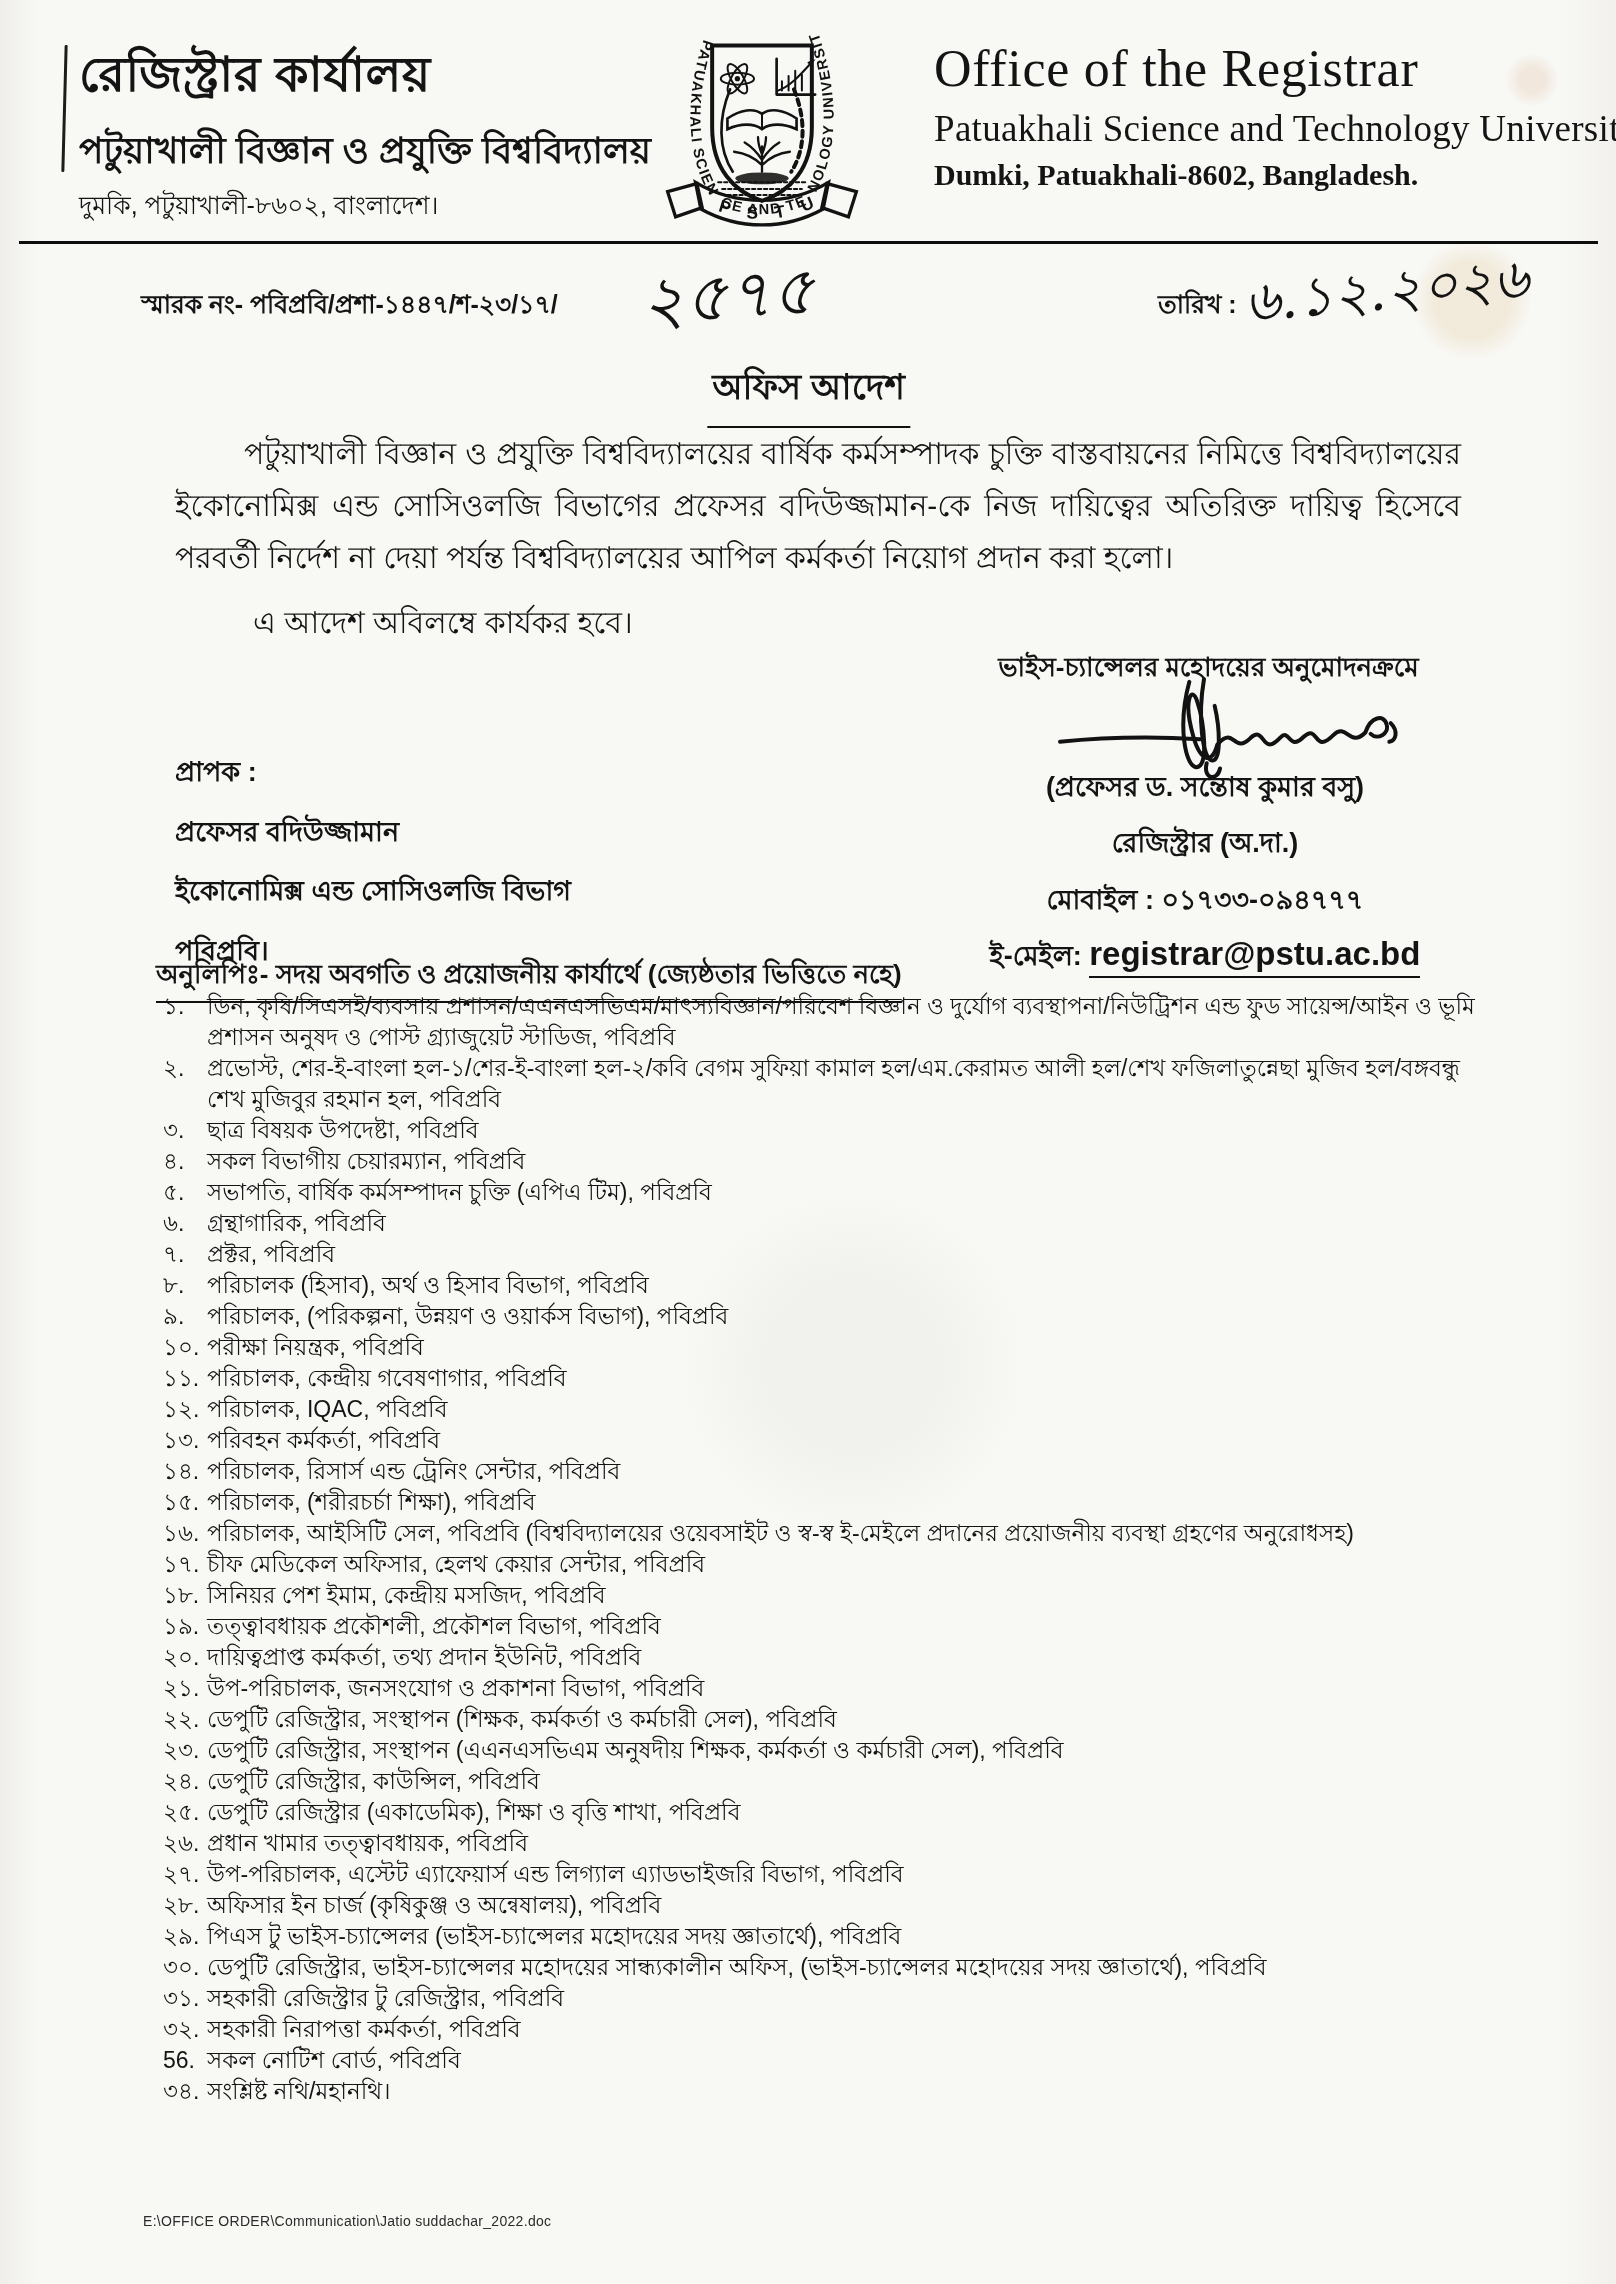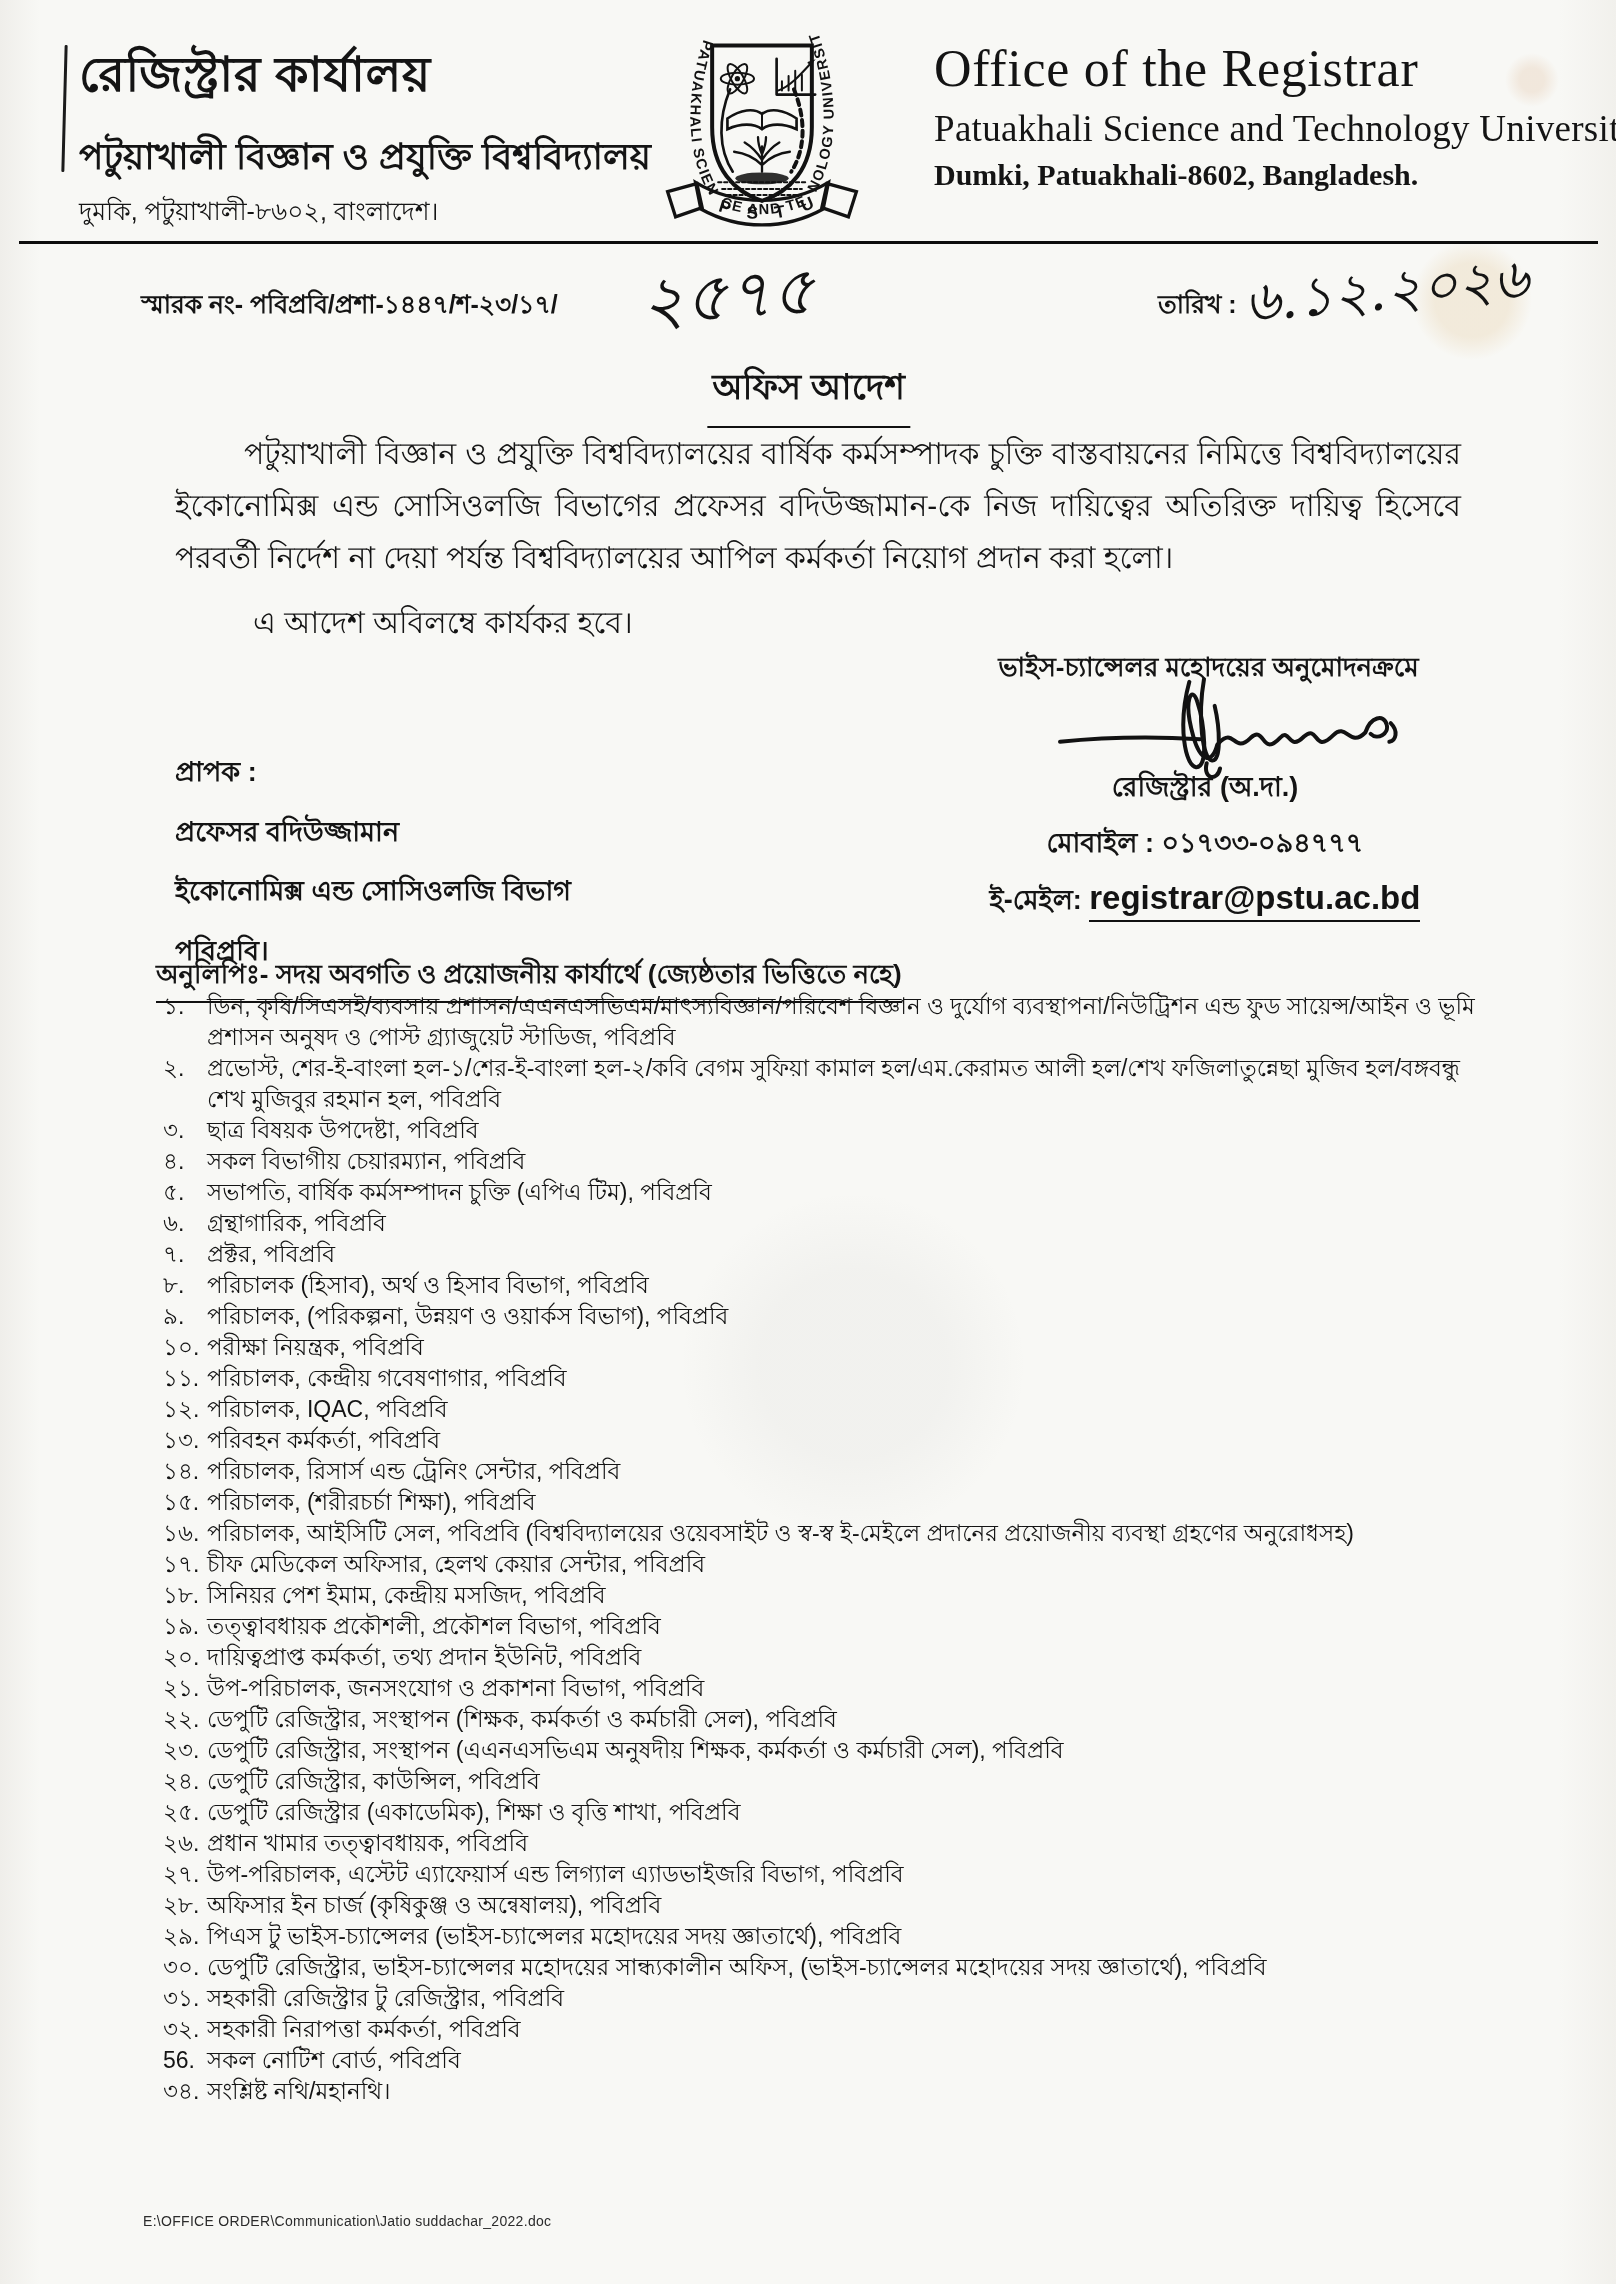--- a/index.html
+++ b/index.html
@@ -14,21 +14,21 @@
       linear-gradient(90deg, #efeeea 0px, #f8f8f5 40px, #f8f8f5 1559px, #f1f0ec 1617px);
     color:#141414;
     font-family:"Liberation Sans","DejaVu Sans",sans-serif;
     overflow:hidden;
   }
   .abs{position:absolute;}
   .fold-mark{left:63px;top:45px;width:3.3px;height:127px;background:#1c1c1c;transform:rotate(1.5deg);border-radius:1.3px;}
   
   .hdr-bn{left:79px;top:43px;width:599px;}
   .bn-office{font-size:48px;font-weight:700;letter-spacing:0.7px;line-height:1.35;}
-  .bn-univ{font-size:36px;font-weight:600;line-height:1.5;margin-top:22px;}
+  .bn-univ{font-size:36px;font-weight:600;line-height:1.5;margin-top:16px;}
   .bn-addr{font-size:25px;font-weight:500;margin-top:8px;}
   .hdr-en{left:934px;top:39px;width:706px;font-family:"Liberation Serif","DejaVu Serif",serif;}
   .en-office{font-size:52px;font-weight:500;letter-spacing:0.7px;}
   .en-univ{font-size:37px;margin-top:9.3px;letter-spacing:0.3px;}
   .en-addr{font-size:30px;font-weight:600;margin-top:8px;}
   .logo-wrap{left:649px;top:24px;width:226px;height:213px;}
   .rule{left:18.7px;top:241px;width:1579px;height:3.3px;background:#0d0d0d;}
   
   .memo-label{left:141px;top:285px;font-size:25px;font-weight:600;}
   .memo-hand{left:641px;top:245px;font-size:67px;font-style:italic;font-weight:500;transform:rotate(-4deg);font-family:"DejaVu Serif","Liberation Serif",serif;}
@@ -151,20 +151,21 @@
     <svg viewBox="0 0 540 175" width="360" height="117">
       <path class="ink" stroke-width="6" d="M12,112 C90,104 150,104 222,108"></path>
       <path class="ink" stroke-width="6" d="M206,22 C188,88 200,148 216,150 C236,152 228,82 218,52 C210,26 196,48 212,104 C222,140 240,148 248,116"></path>
       <path class="ink" stroke-width="6" d="M228,18 C218,76 226,138 240,140 C254,142 252,92 244,58"></path>
       <path class="ink" stroke-width="6" d="M232,144 C226,168 248,172 252,152"></path>
       <path class="ink" stroke-width="6" d="M250,114 C274,88 272,132 298,106 C320,86 314,136 342,106 C358,90 354,128 378,104 C400,84 392,132 422,102 C442,82 446,122 470,98 C478,74 498,70 502,86 C506,100 488,110 478,100"></path>
       <path class="ink" stroke-width="6" d="M508,84 C520,96 516,110 506,112"></path>
     </svg>
   </div>
   <div class="abs sig-lines">
+    <div>(প্রফেসর ড. সন্তোষ কুমার বসু)</div>
     <div>রেজিস্ট্রার (অ.দা.)</div>
     <div>মোবাইল : ০১৭৩৩-০৯৪৭৭৭</div>
     <div class="email-line">
       <span>ই-মেইল:</span>
       <span class="email-val">registrar@pstu.ac.bd</span>
     </div>
   </div>
 
   <div class="abs recipient">
     <div class="lbl">প্রাপক :</div>

